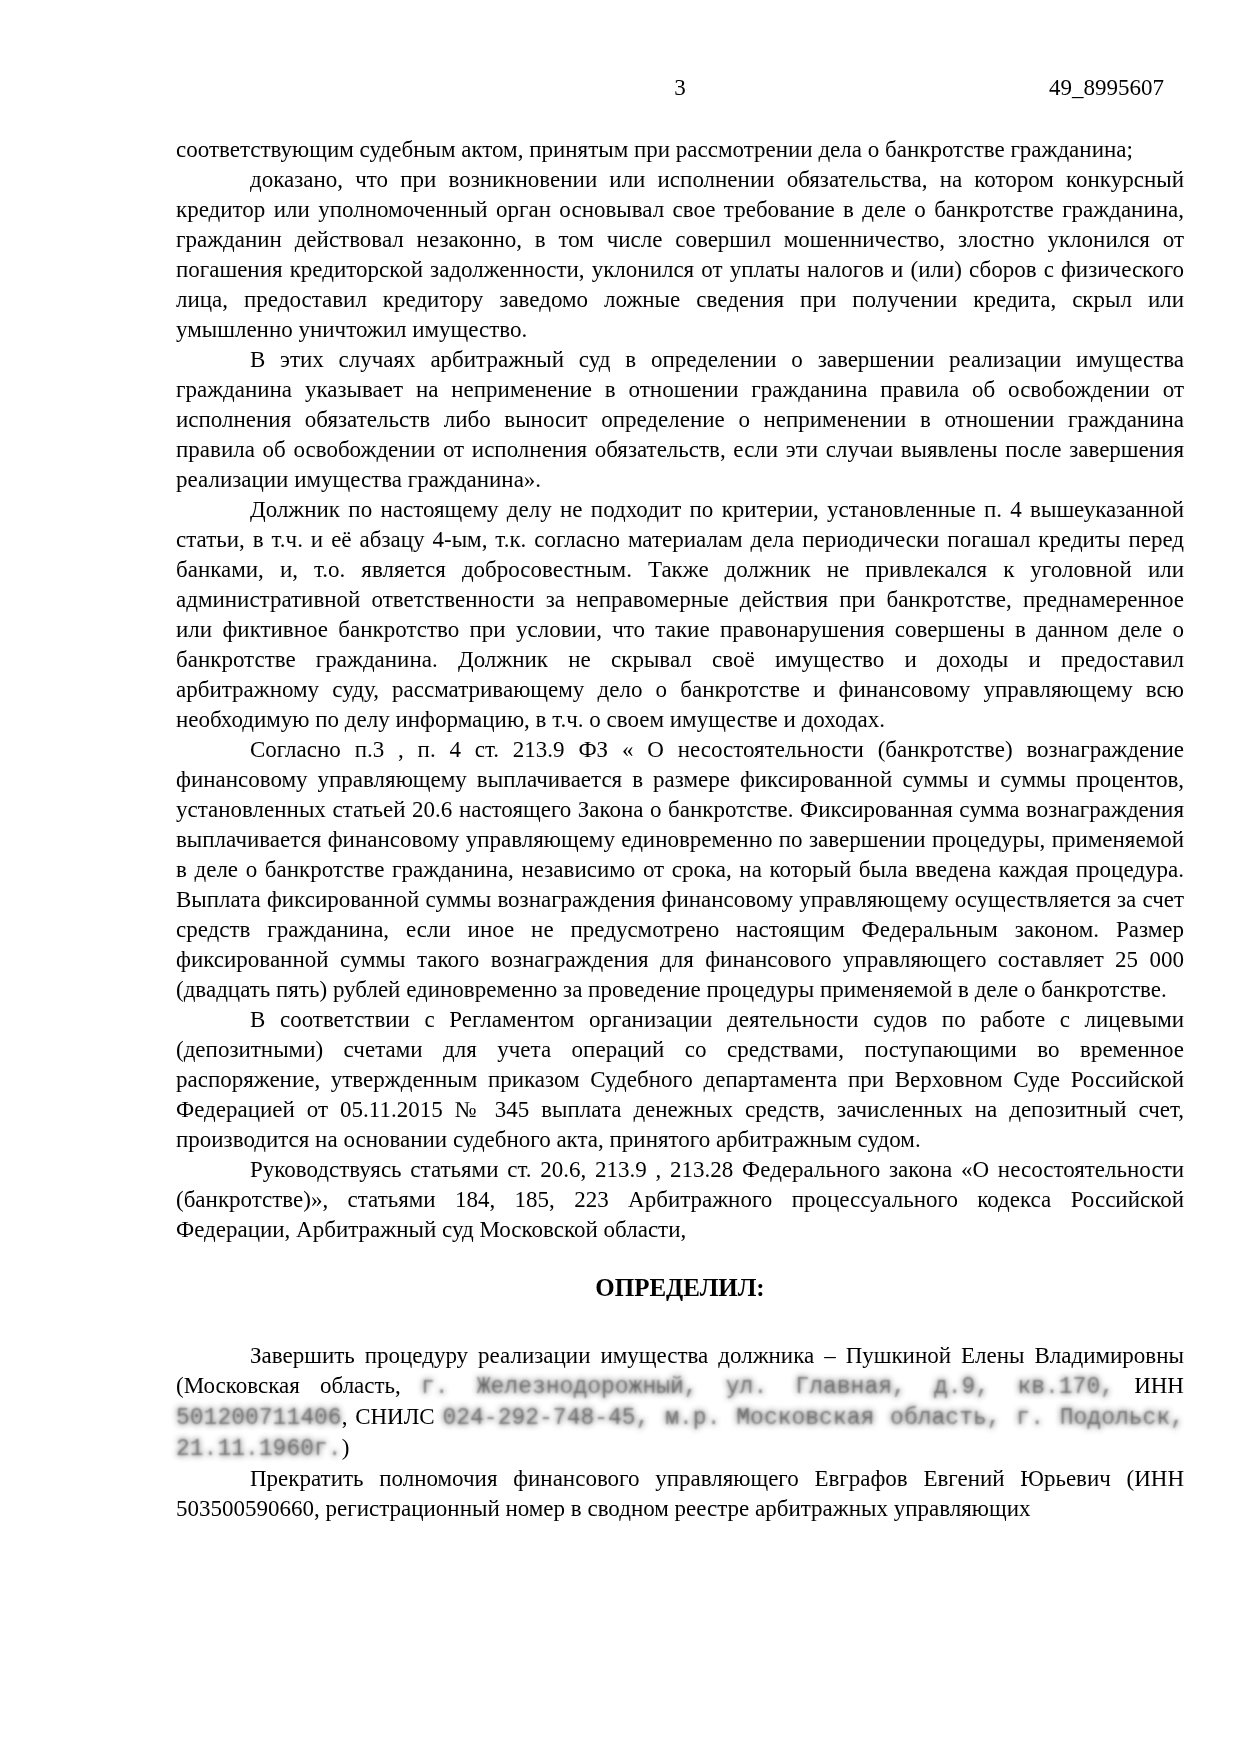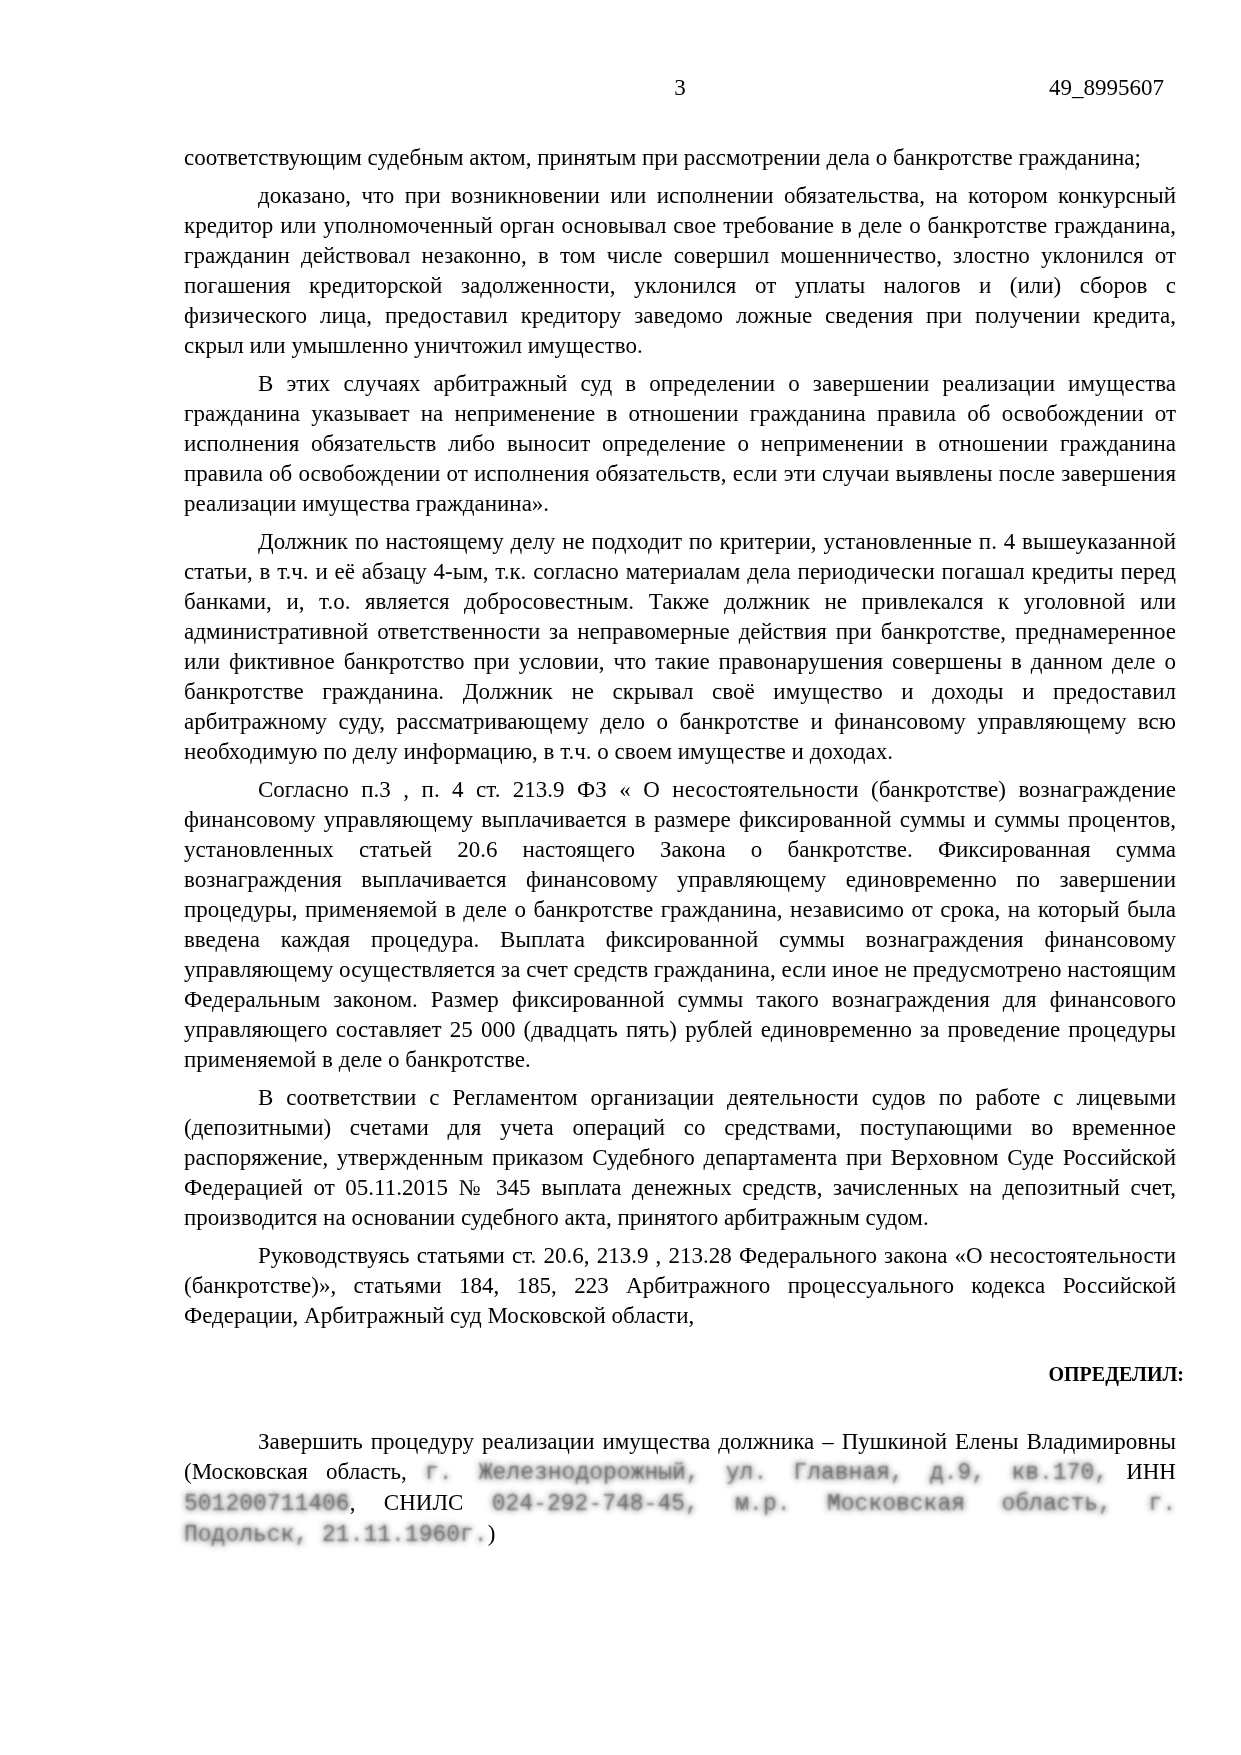--- a/index.html
+++ b/index.html
@@ -38,32 +38,32 @@
   .doc-body {
     position: absolute;
     top: 135px;
     left: 176px;
     width: 1008px;
     font-size: 23px;
     line-height: 30px;
     text-align: justify;
   }
   .doc-body p {
-    margin: 8px;
+    margin: 0;
     text-indent: 74px;
   }
   .doc-body p.no-indent {
     text-indent: 0;
   }
   .ruling-heading {
     font-weight: bold;
-    text-align: right;
+    text-align: center;
     text-indent: 0;
     margin: 28px 0 38px 0;
-    font-size: 20px;
+    font-size: 25px;
     line-height: 30px;
   }
   .redacted {
     color: transparent;
     text-shadow: 0 0 6px rgba(25,25,25,0.85), 0 0 2px rgba(70,70,70,0.55);
     font-family: Liberation Mono, monospace;
   }
 </style>
 </head>
 <body>
@@ -76,14 +76,15 @@
   <div class="doc-body" id="doc-body">
       <p class="no-indent">соответствующим судебным актом, принятым при рассмотрении дела о банкротстве гражданина;</p>
       <p class="">доказано, что при возникновении или исполнении обязательства, на котором конкурсный кредитор или уполномоченный орган основывал свое требование в деле о банкротстве гражданина, гражданин действовал незаконно, в том числе совершил мошенничество, злостно уклонился от погашения кредиторской задолженности, уклонился от уплаты налогов и (или) сборов с физического лица, предоставил кредитору заведомо ложные сведения при получении кредита, скрыл или умышленно уничтожил имущество.</p>
       <p class="">В этих случаях арбитражный суд в определении о завершении реализации имущества гражданина указывает на неприменение в отношении гражданина правила об освобождении от исполнения обязательств либо выносит определение о неприменении в отношении гражданина правила об освобождении от исполнения обязательств, если эти случаи выявлены после завершения реализации имущества гражданина».</p>
       <p class="">Должник по настоящему делу не подходит по критерии, установленные п. 4 вышеуказанной статьи, в т.ч. и её абзацу 4-ым, т.к. согласно материалам дела периодически погашал кредиты перед банками, и, т.о. является добросовестным. Также должник не привлекался к уголовной или административной ответственности за неправомерные действия при банкротстве, преднамеренное или фиктивное банкротство при условии, что такие правонарушения совершены в данном деле о банкротстве гражданина. Должник не скрывал своё имущество и доходы и предоставил арбитражному суду, рассматривающему дело о банкротстве и финансовому управляющему всю необходимую по делу информацию, в т.ч. о своем имуществе и доходах.</p>
       <p class="">Согласно п.3 , п. 4 ст. 213.9 ФЗ « О несостоятельности (банкротстве) вознаграждение финансовому управляющему выплачивается в размере фиксированной суммы и суммы процентов, установленных статьей 20.6 настоящего Закона о банкротстве. Фиксированная сумма вознаграждения выплачивается финансовому управляющему единовременно по завершении процедуры, применяемой в деле о банкротстве гражданина, независимо от срока, на который была введена каждая процедура.  Выплата фиксированной суммы вознаграждения финансовому управляющему осуществляется за счет средств гражданина, если иное не предусмотрено настоящим Федеральным законом. Размер фиксированной суммы такого вознаграждения для финансового управляющего составляет 25 000 (двадцать пять) рублей единовременно за проведение процедуры применяемой в деле о банкротстве.</p>
       <p class="">В соответствии с Регламентом организации деятельности судов по работе с лицевыми (депозитными) счетами для учета операций со средствами, поступающими во временное распоряжение, утвержденным приказом Судебного департамента при Верховном Суде Российской Федерацией от 05.11.2015 № 345 выплата денежных средств, зачисленных на депозитный счет, производится на основании судебного акта, принятого арбитражным судом.</p>
       <p class="">Руководствуясь статьями ст. 20.6, 213.9 , 213.28 Федерального закона «О несостоятельности (банкротстве)», статьями 184, 185, 223 Арбитражного процессуального кодекса Российской Федерации, Арбитражный суд Московской области,</p>
       <div class="ruling-heading">ОПРЕДЕЛИЛ:</div>
       <p class=""><span>Завершить процедуру реализации имущества должника – Пушкиной Елены Владимировны (Московская область, </span><span class="redacted">г. Железнодорожный, ул. Главная, д.9, кв.170,</span><span> ИНН </span><span class="redacted">501200711406</span><span>, СНИЛС </span><span class="redacted">024-292-748-45, м.р. Московская область, г. Подольск, 21.11.1960г.</span><span>)</span></p>
+      <p class="">Прекратить полномочия финансового управляющего Евграфов Евгений Юрьевич (ИНН 503500590660, регистрационный номер в сводном реестре арбитражных управляющих</p>
     </div>
 </div>
 
 </body></html>

